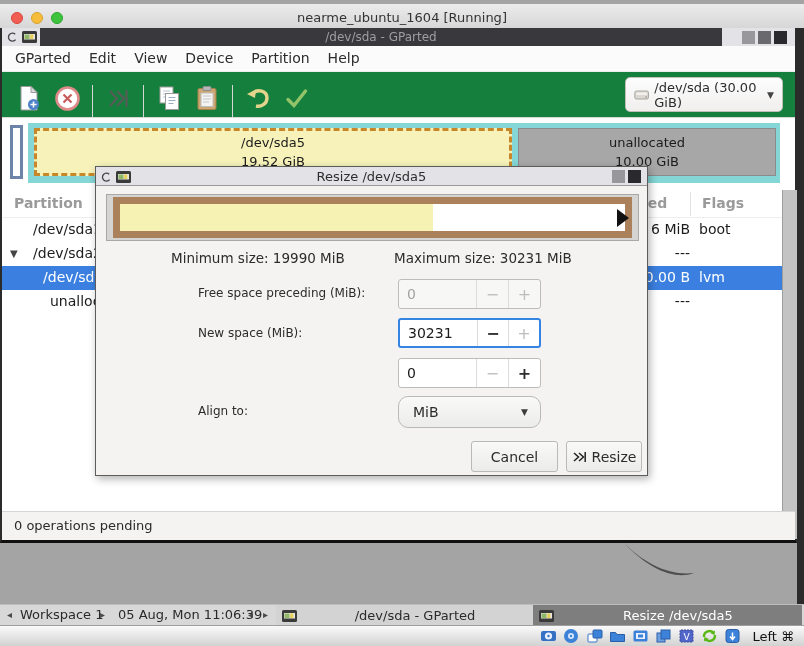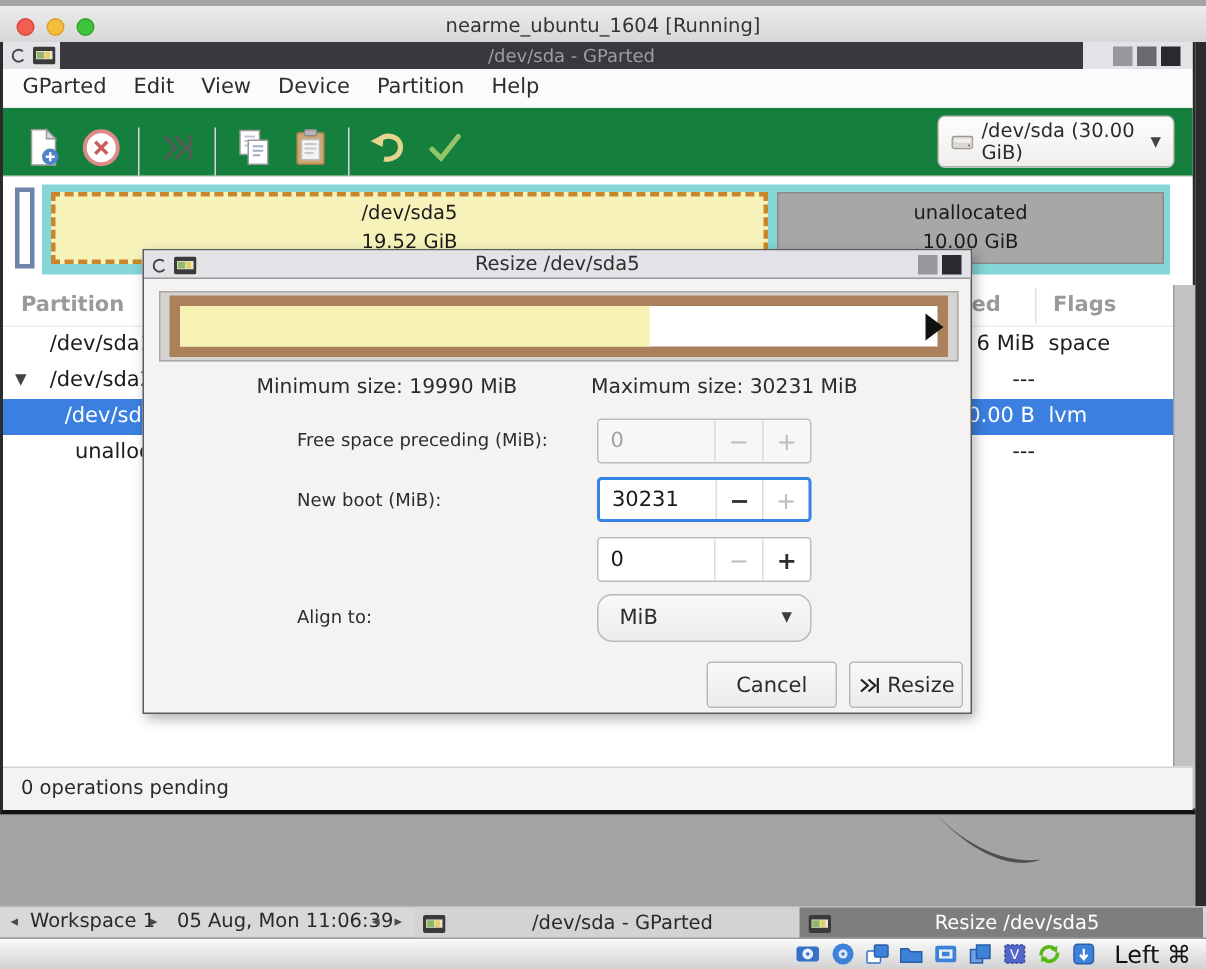--- a/index.html
+++ b/index.html
@@ -112,21 +112,21 @@
   .tb-arrow{font-size:10px;color:#4a4a4a;top:4px;}
   .task{top:0;height:21px;display:flex;align-items:center;gap:6px;padding:0 6px;}
   .task1{left:276px;width:257px;background:#d3d3d3;}
   .task2{left:533px;width:269px;background:#7e7e7e;color:#fff;}
   .task-label{flex:1;text-align:center;white-space:nowrap;overflow:hidden;}
 
   
   .hostbar{left:0;top:625px;width:804px;height:21px;background:linear-gradient(#fafafa,#d2d2d2);
     border-top:1px solid #9e9e9e;z-index:8;display:flex;align-items:center;justify-content:flex-end;
     gap:5px;padding-right:10px;}
-  .hostkey{font-size:16px;color:#111;margin-left:6px;}
+  .hostkey{font-size:13px;color:#111;margin-left:6px;}
   .hicon{display:flex;align-items:center;justify-content:center;width:18px;height:17px;}
 </style>
 </head>
 <body>
 
 <div class="screen">
 
   <div class="abs mac-bar">
     <div class="abs light red"></div>
     <div class="abs light yellow"></div>
@@ -249,21 +249,21 @@
 
     <div class="abs thead">
       <span class="hpart">Partition</span>
       <span class="hunused">Unused</span>
       <span class="hdiv"></span>
       <span class="hflags">Flags</span>
     </div>
     <div class="abs trow" style="top:190px;">
       <span class="cell-name" style="left:30px;width:70px;">/dev/sda1</span>
       <span class="cell-unused">6 MiB</span>
-      <span class="cell-flags">space</span>
+      <span class="cell-flags">boot</span>
     </div>
     <div class="abs trow" style="top:214px;">
       <span class="expander">▼</span>
       <span class="cell-name" style="left:30px;width:70px;">/dev/sda2</span>
       <span class="cell-unused">---</span>
       <span class="cell-flags"></span>
     </div>
     <div class="abs trow sel" style="top:238px;">
       <span class="cell-name" style="left:40px;width:70px;">/dev/sda5</span>
       <span class="cell-unused">0.00 B</span>
@@ -311,21 +311,21 @@
     <div class="abs minmax" style="left:75px;">Minimum size: 19990 MiB</div>
     <div class="abs minmax" style="left:298px;text-align:right;">Maximum size: 30231 MiB</div>
 
     <div class="abs flabel" style="left:102px;top:119px;">Free space preceding (MiB):</div>
     <div class="spin off" style="top:112px;">
       <input class="spin-val" readonly="" value="0" style="">
       <div class="spin-btn dim">−</div>
       <div class="spin-btn dim">+</div>
     </div>
 
-    <div class="abs flabel" style="left:102px;top:159px;">New boot (MiB):</div>
+    <div class="abs flabel" style="left:102px;top:159px;">New space (MiB):</div>
     <div class="spin focus" style="top:151px;">
       <input class="spin-val" readonly="" value="30231" style="">
       <div class="spin-btn">−</div>
       <div class="spin-btn dim">+</div>
     </div>
 
     <div class="spin" style="top:191px;">
       <input class="spin-val" readonly="" value="0" style="">
       <div class="spin-btn dim">−</div>
       <div class="spin-btn">+</div>

